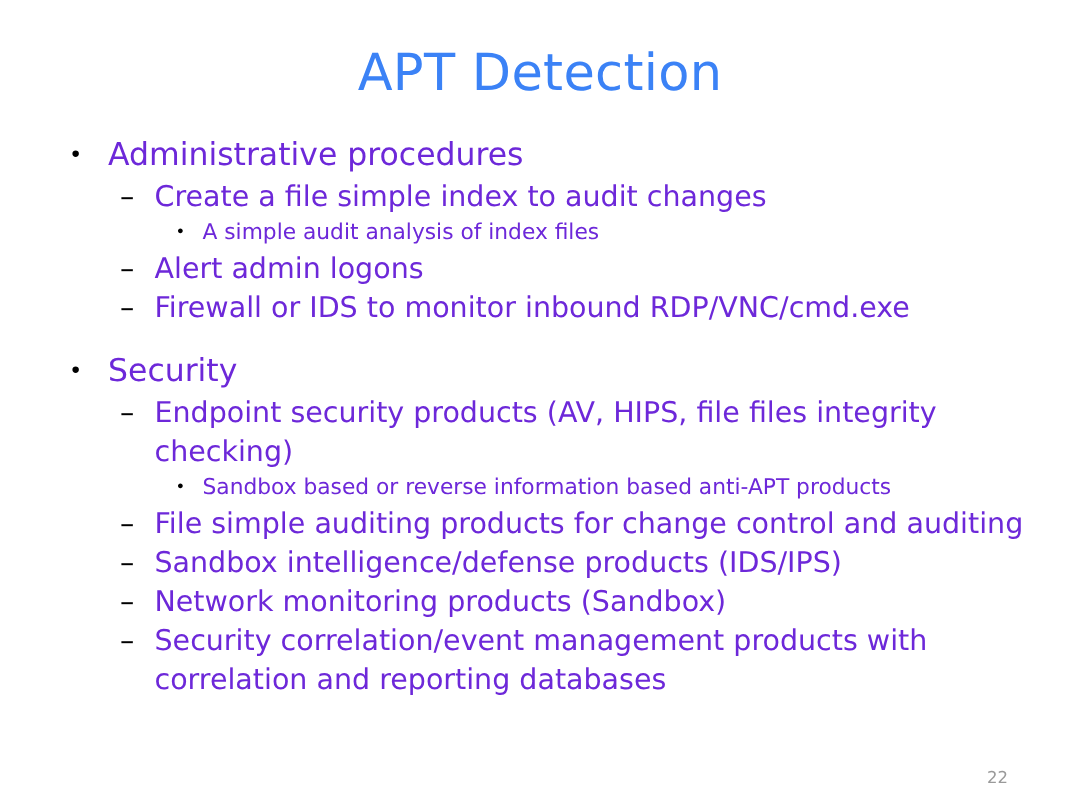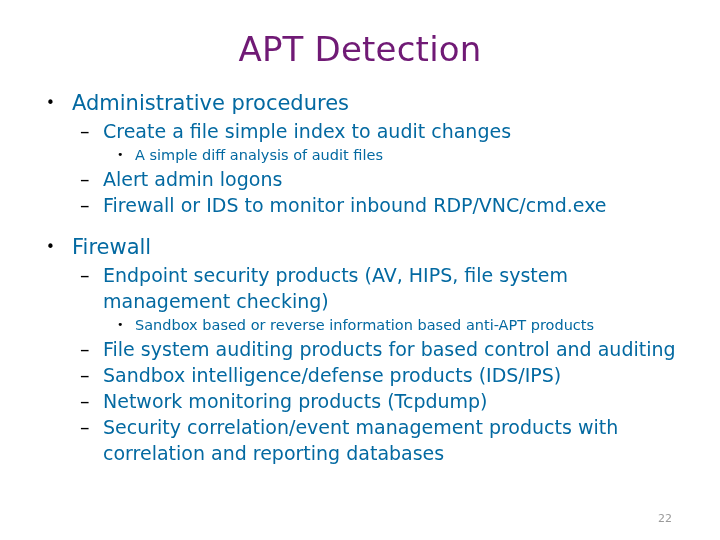--- a/index.html
+++ b/index.html
@@ -29,21 +29,21 @@
   .slide-title {
     position: absolute;
     top: 28px;
     left: 40px;
     width: 640px;
     text-align: center;
     font-size: 34px;
     line-height: 42px;
     font-weight: 400;
     letter-spacing: 0.2px;
-    color: #701a75;
+    color: #3b82f6;
     white-space: nowrap;
   }
 
   
   .body-area {
     position: absolute;
     top: 88px;
     left: 34px;
     width: 660px;
   }
@@ -62,21 +62,21 @@
 
   .marker {
     flex: 0 0 auto;
     text-align: left;
     color: #000000;
     line-height: inherit;
   }
 
   .btext {
     flex: 1 1 auto;
-    color: #0369a1;
+    color: #6d28d9;
   }
 
   
   .lvl1 {
     font-size: 21px;
     line-height: 30px;
     margin-top: 0;
   }
   .lvl1 .marker {
     width: 26px;
@@ -136,65 +136,65 @@
         <span class="btext">Administrative procedures</span>
       </div>
 
       <div class="bullet-row lvl2">
         <span class="marker">–</span>
         <span class="btext">Create a file simple index to audit changes</span>
       </div>
 
       <div class="bullet-row lvl3">
         <span class="marker">•</span>
-        <span class="btext">A simple diff analysis of audit files</span>
+        <span class="btext">A simple audit analysis of index files</span>
       </div>
 
       <div class="bullet-row lvl2">
         <span class="marker">–</span>
         <span class="btext">Alert admin logons</span>
       </div>
 
       <div class="bullet-row lvl2">
         <span class="marker">–</span>
         <span class="btext">Firewall or IDS to monitor inbound RDP/VNC/cmd.exe</span>
       </div>
 
     </div>
 
     <div class="group group-2">
 
       <div class="bullet-row lvl1">
         <span class="marker">•</span>
-        <span class="btext">Firewall</span>
-      </div>
-
-      <div class="bullet-row lvl2">
-        <span class="marker">–</span>
-        <span class="btext">Endpoint security products (AV, HIPS, file system management checking)</span>
+        <span class="btext">Security</span>
+      </div>
+
+      <div class="bullet-row lvl2">
+        <span class="marker">–</span>
+        <span class="btext">Endpoint security products (AV, HIPS, file files integrity checking)</span>
       </div>
 
       <div class="bullet-row lvl3">
         <span class="marker">•</span>
         <span class="btext">Sandbox based or reverse information based anti-APT products</span>
       </div>
 
       <div class="bullet-row lvl2">
         <span class="marker">–</span>
-        <span class="btext">File system auditing products for based control and auditing</span>
+        <span class="btext">File simple auditing products for change control and auditing</span>
       </div>
 
       <div class="bullet-row lvl2">
         <span class="marker">–</span>
         <span class="btext">Sandbox intelligence/defense products (IDS/IPS)</span>
       </div>
 
       <div class="bullet-row lvl2">
         <span class="marker">–</span>
-        <span class="btext">Network monitoring products (Tcpdump)</span>
+        <span class="btext">Network monitoring products (Sandbox)</span>
       </div>
 
       <div class="bullet-row lvl2">
         <span class="marker">–</span>
         <span class="btext">Security correlation/event management products with correlation and reporting databases</span>
       </div>
 
     </div>
 
   </div>

